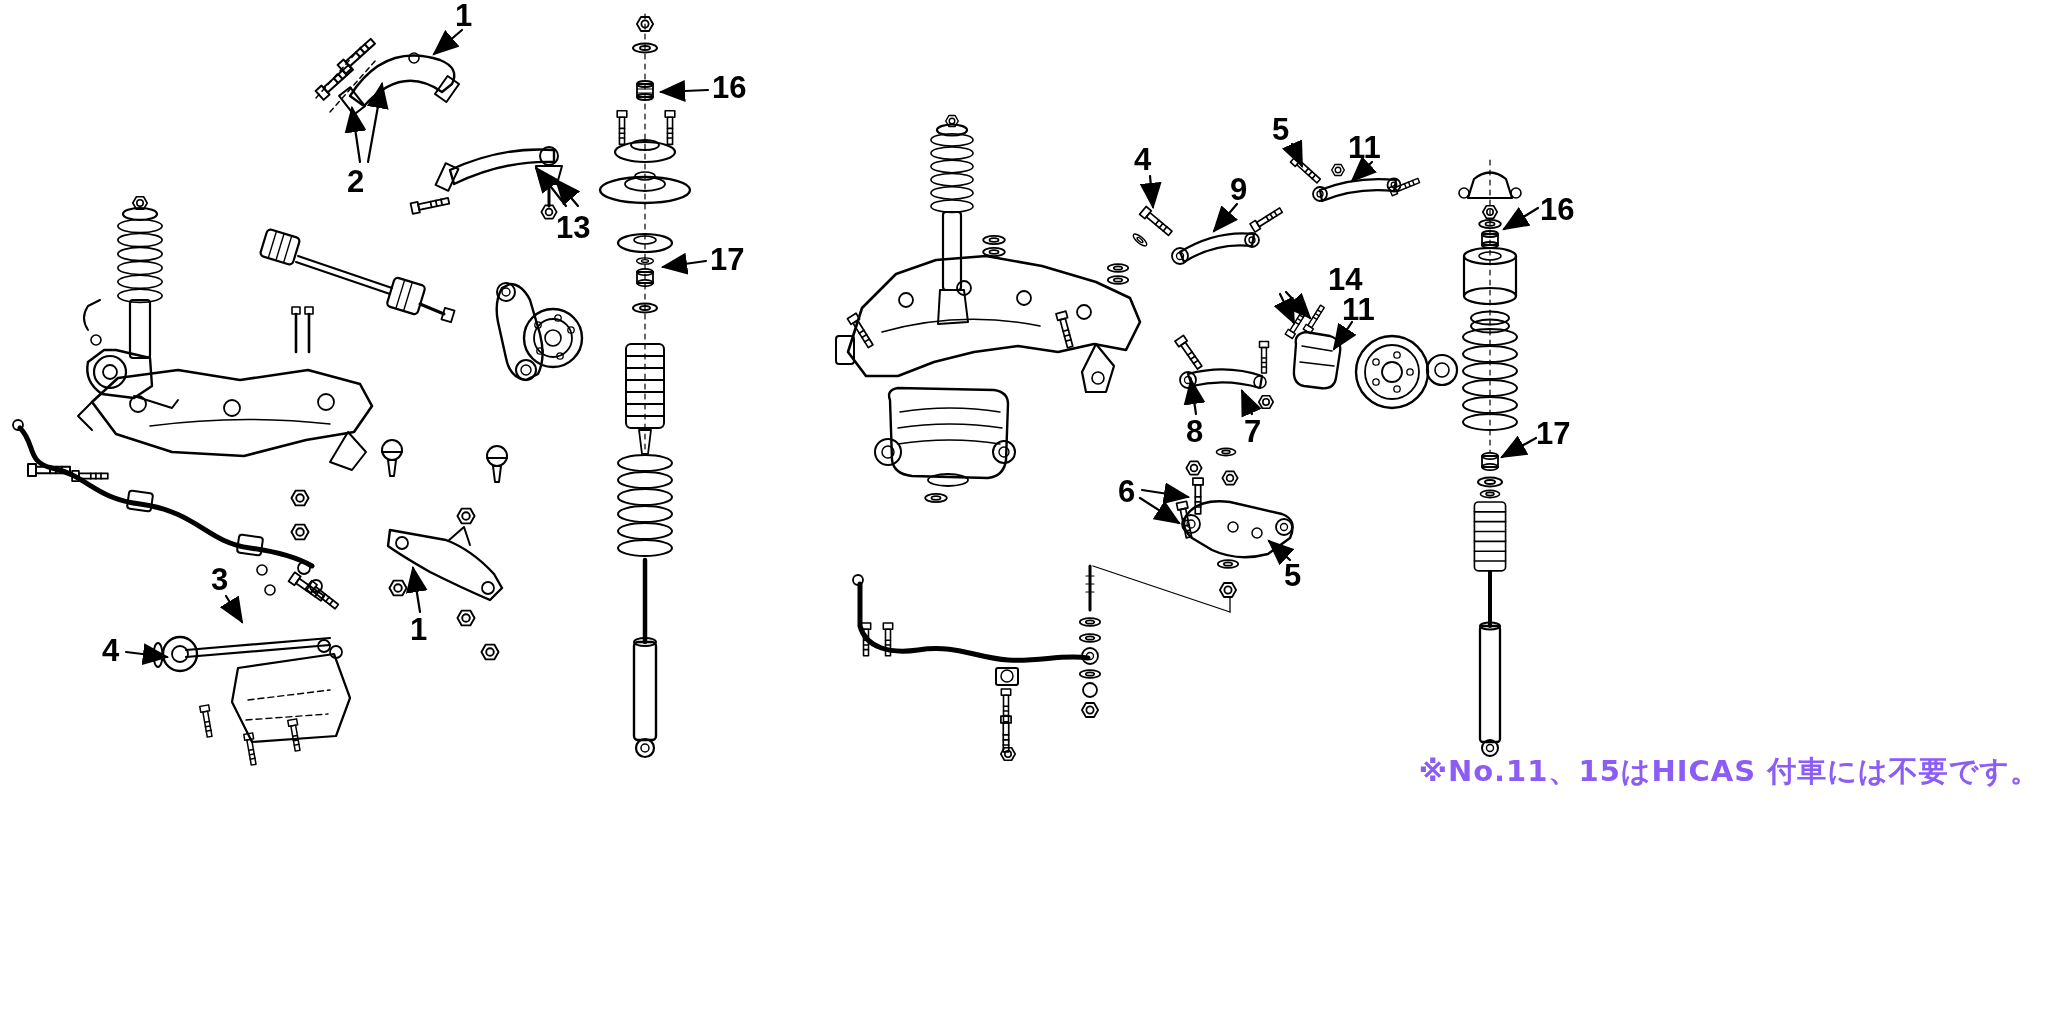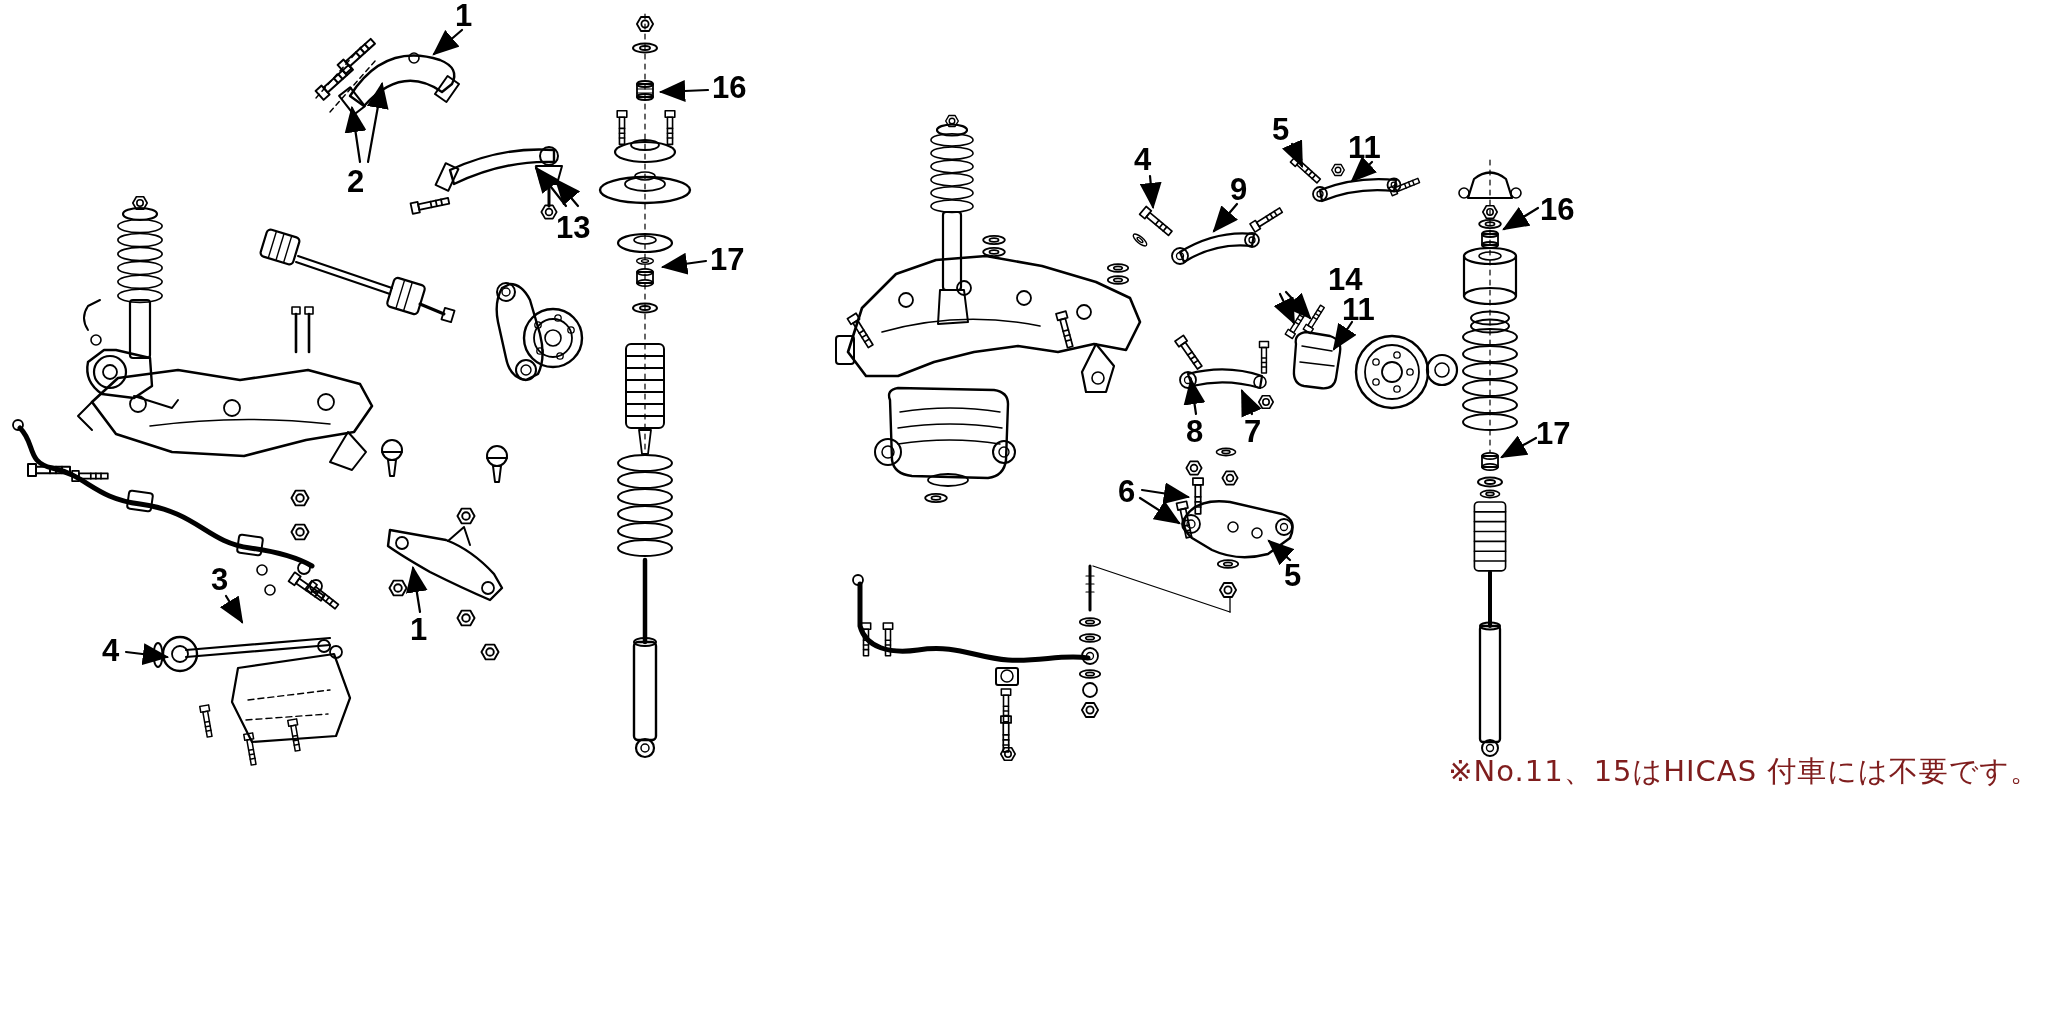--- a/index.html
+++ b/index.html
@@ -6,22 +6,22 @@
   .stage {
     position:relative; width:2048px; height:1025px; background:#ffffff;
     font-family:"Liberation Sans","DejaVu Sans",sans-serif; overflow:hidden;
   }
   .stage > svg { position:absolute; left:0; top:0; }
   .callout {
     position:absolute; font-weight:bold; font-size:31px; line-height:1;
     color:#000; user-select:none;
   }
   .note {
-    position:absolute; top:752px; right:8px; font-weight:normal; font-size:29px;
-    color:#7f1d1d; font-family:"DejaVu Sans","Liberation Sans",sans-serif;
+    position:absolute; top:752px; right:8px; font-weight:bold; font-size:29px;
+    color:#8b5cf6; font-family:"DejaVu Sans","Liberation Sans",sans-serif;
     letter-spacing:1px;
   }
 </style>
 </head>
 <body>
 
 <div class="stage">
 
   <svg width="2048" height="1025" viewBox="0 0 2048 1025" xmlns="http://www.w3.org/2000/svg">
     <defs>

